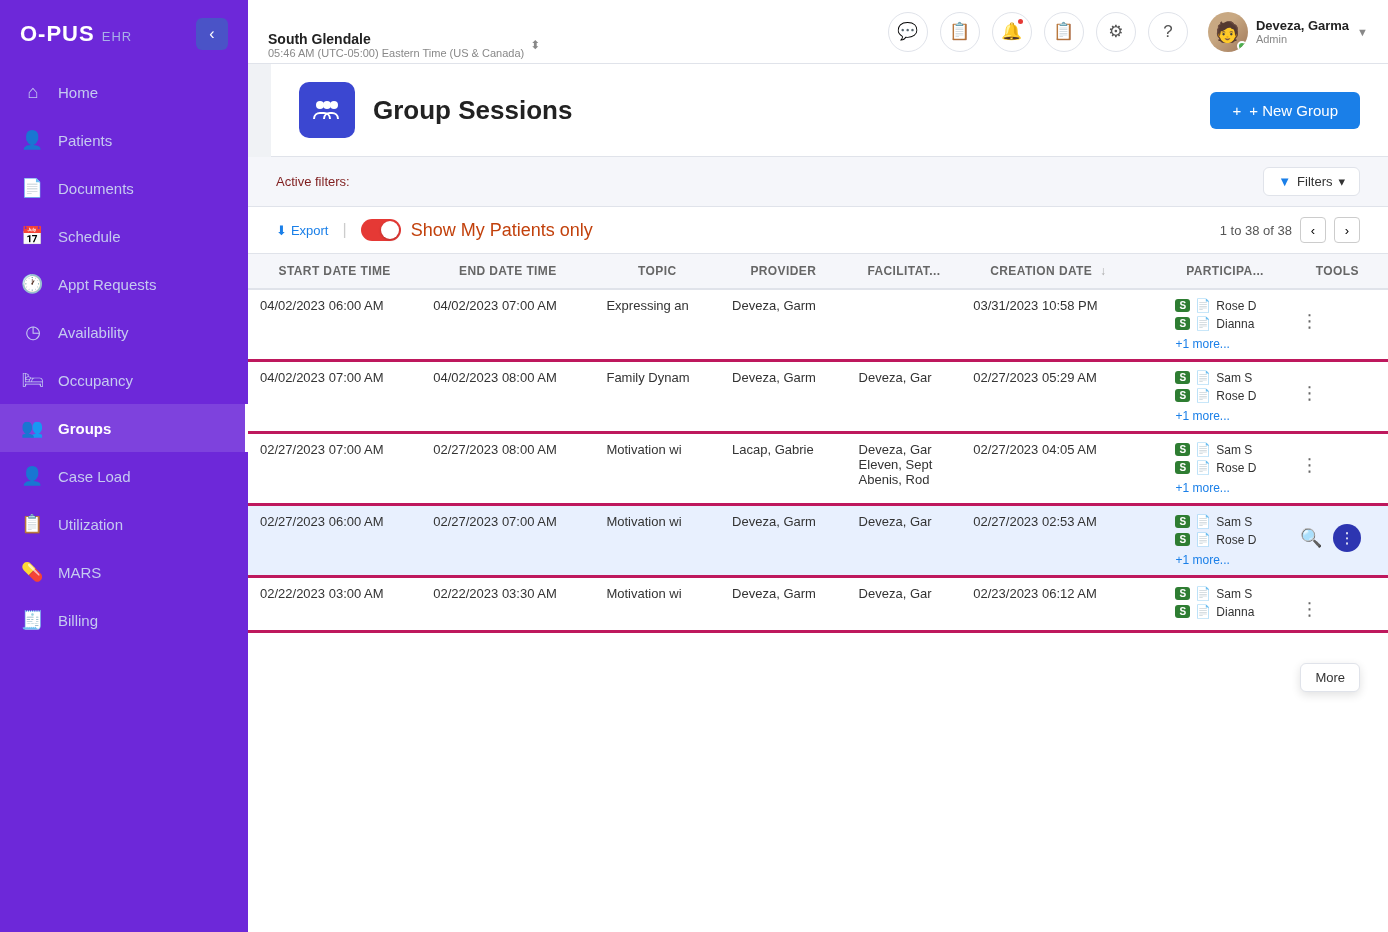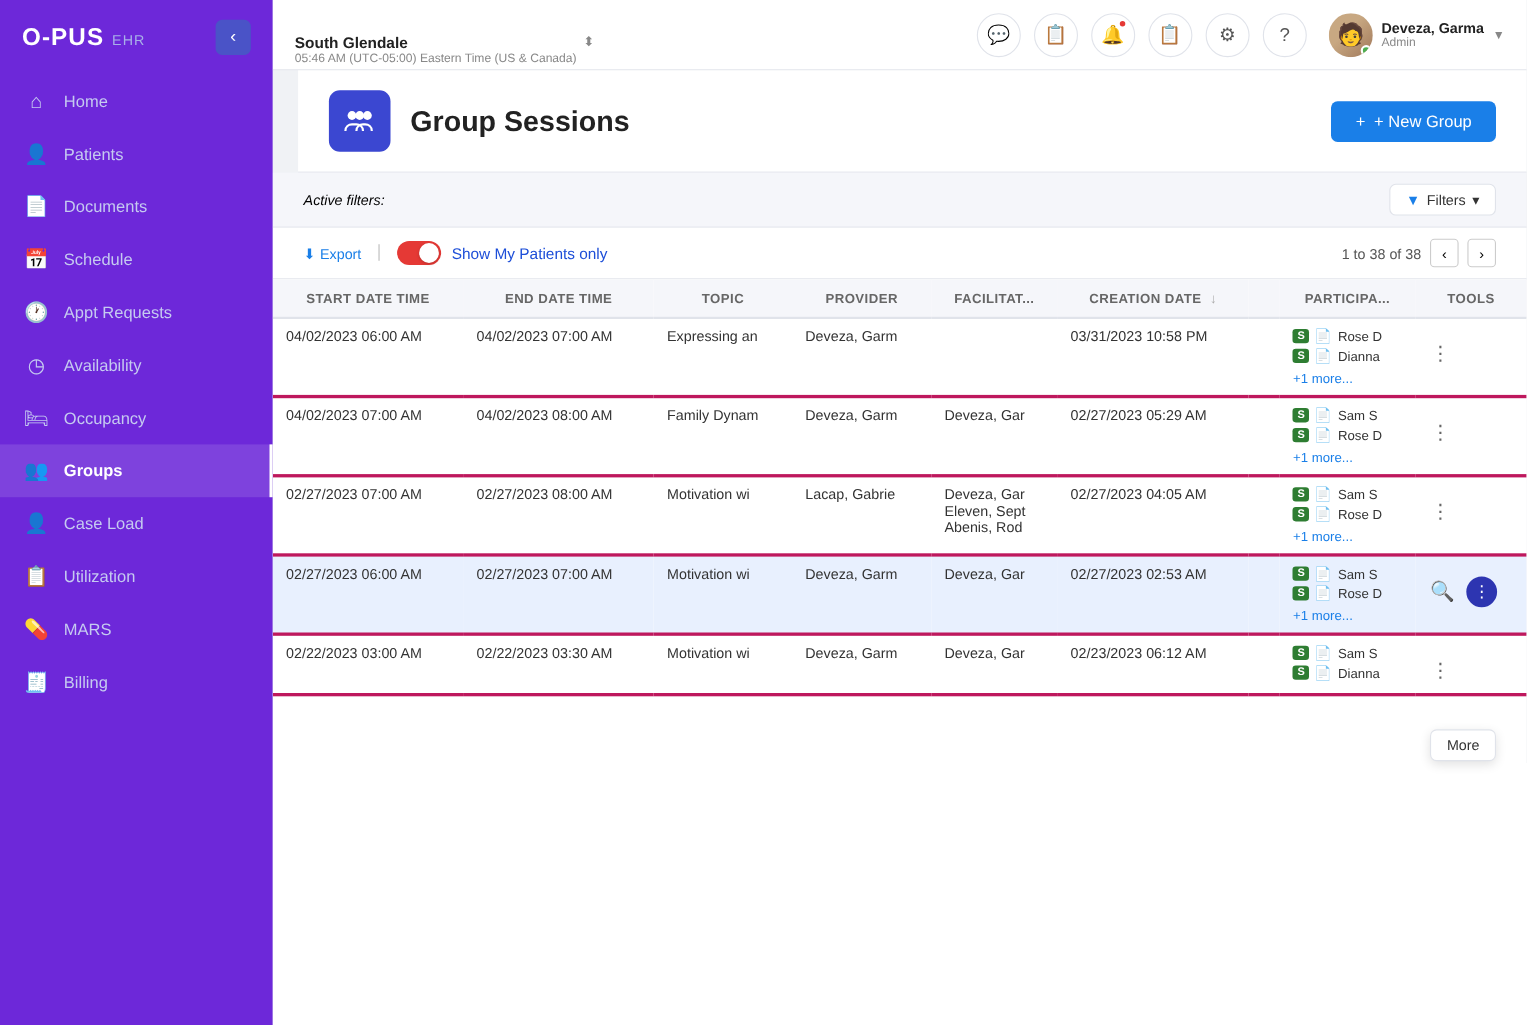--- a/index.html
+++ b/index.html
@@ -90,20 +90,21 @@
       height: 64px;
       display: flex;
       align-items: center;
       padding: 0 20px;
       border-bottom: 1px solid #e0e3ea;
       gap: 12px;
       flex-shrink: 0;
     }
     .topbar-location {
       display: flex;
+      align-items: center;
       gap: 6px;
       margin-top: 26px;
     }
     .topbar-location-name {
       font-size: 14px;
       font-weight: 600;
       color: #222;
     }
     .topbar-location-time {
       font-size: 11px;
@@ -223,21 +224,21 @@
     
     .filter-bar {
       background: #f5f6fa;
       border-bottom: 1px solid #e0e3ea;
       padding: 10px 28px;
       display: flex;
       align-items: center;
       justify-content: space-between;
       flex-shrink: 0;
     }
-    .active-filters-label { font-size: 13px; color: #000000; font-style: italic; }
+    .active-filters-label { font-size: 13px; color: #7f1d1d; }
     .filter-btn {
       background: white;
       border: 1.5px solid #e0e3ea;
       border-radius: 6px;
       padding: 6px 14px;
       font-size: 13px;
       cursor: pointer;
       display: flex;
       align-items: center;
       gap: 6px;
@@ -278,21 +279,21 @@
     .toggle-knob {
       width: 18px;
       height: 18px;
       background: white;
       border-radius: 50%;
       position: absolute;
       top: 2px;
       right: 2px;
       box-shadow: 0 1px 3px rgba(0,0,0,0.2);
     }
-    .toggle-label { font-size: 14px; color: #1d4ed8; }
+    .toggle-label { font-size: 18px; color: #c2410c; }
     .pagination {
       display: flex;
       align-items: center;
       gap: 8px;
       font-size: 13px;
       color: #555;
     }
     .pag-btn {
       width: 26px;
       height: 26px;

